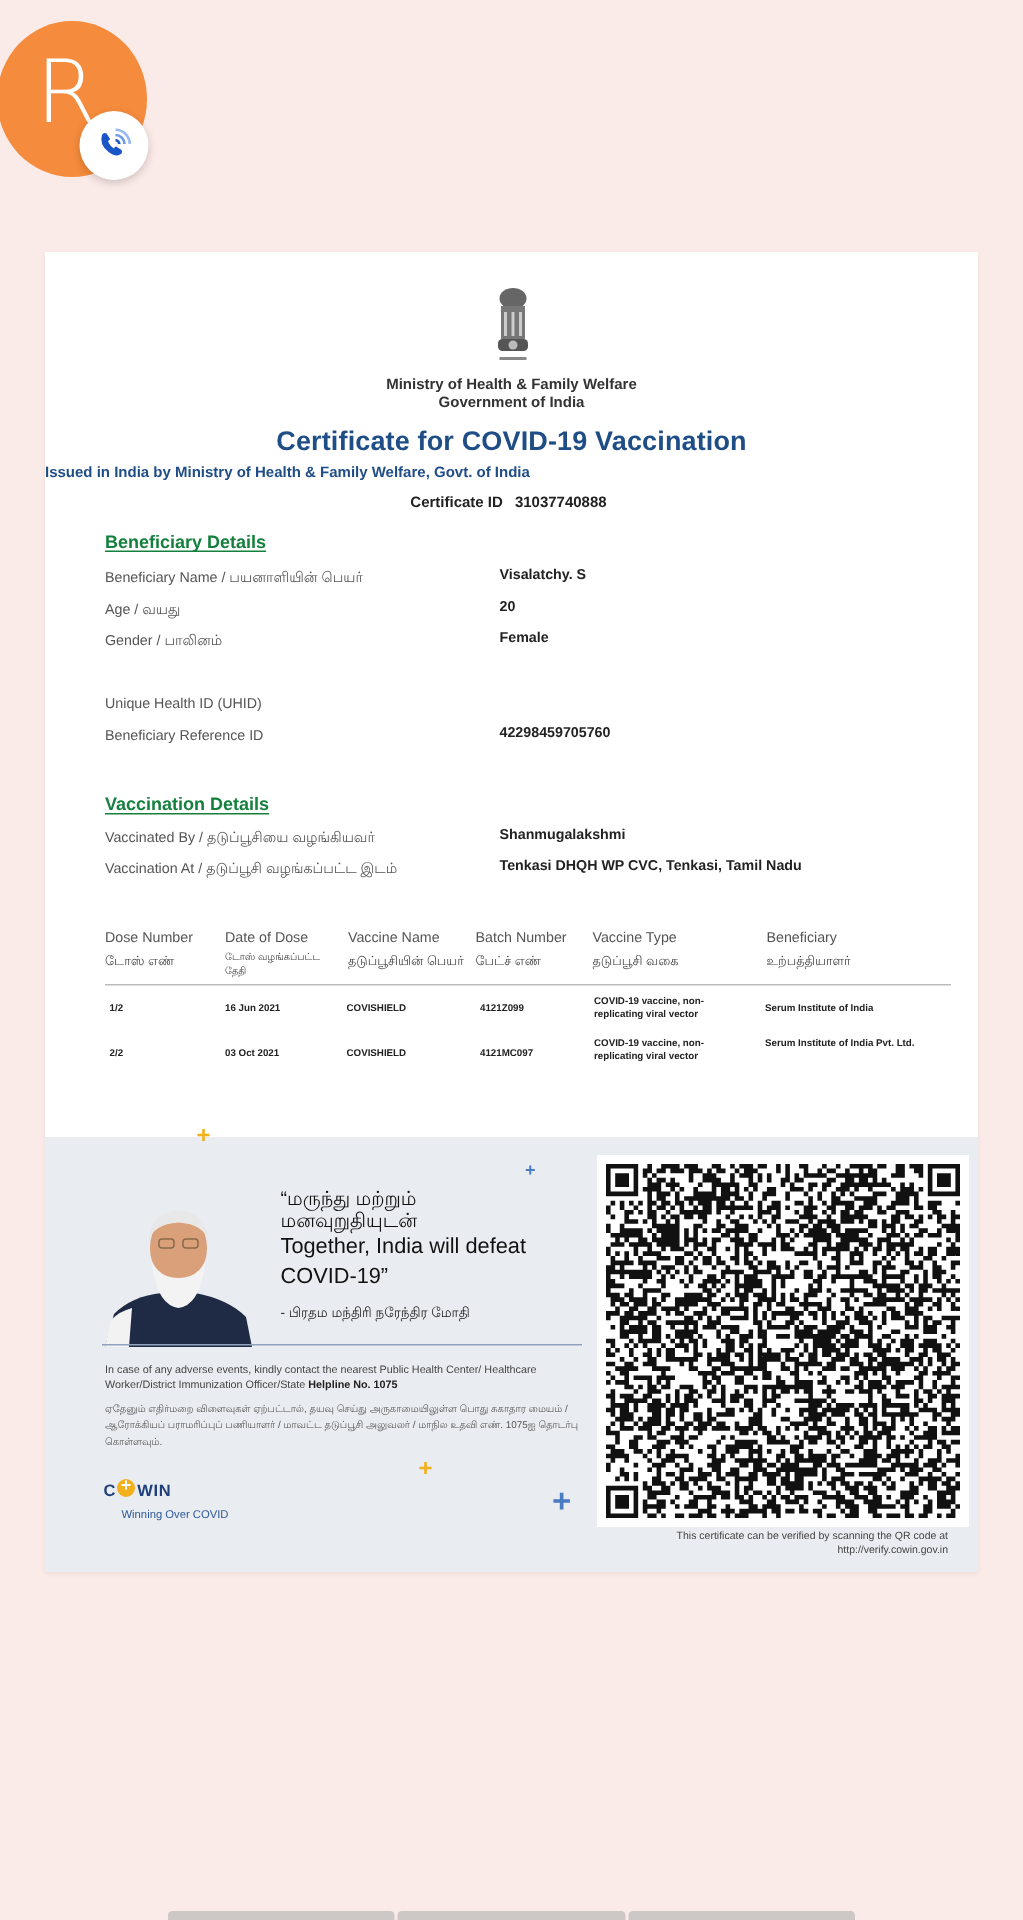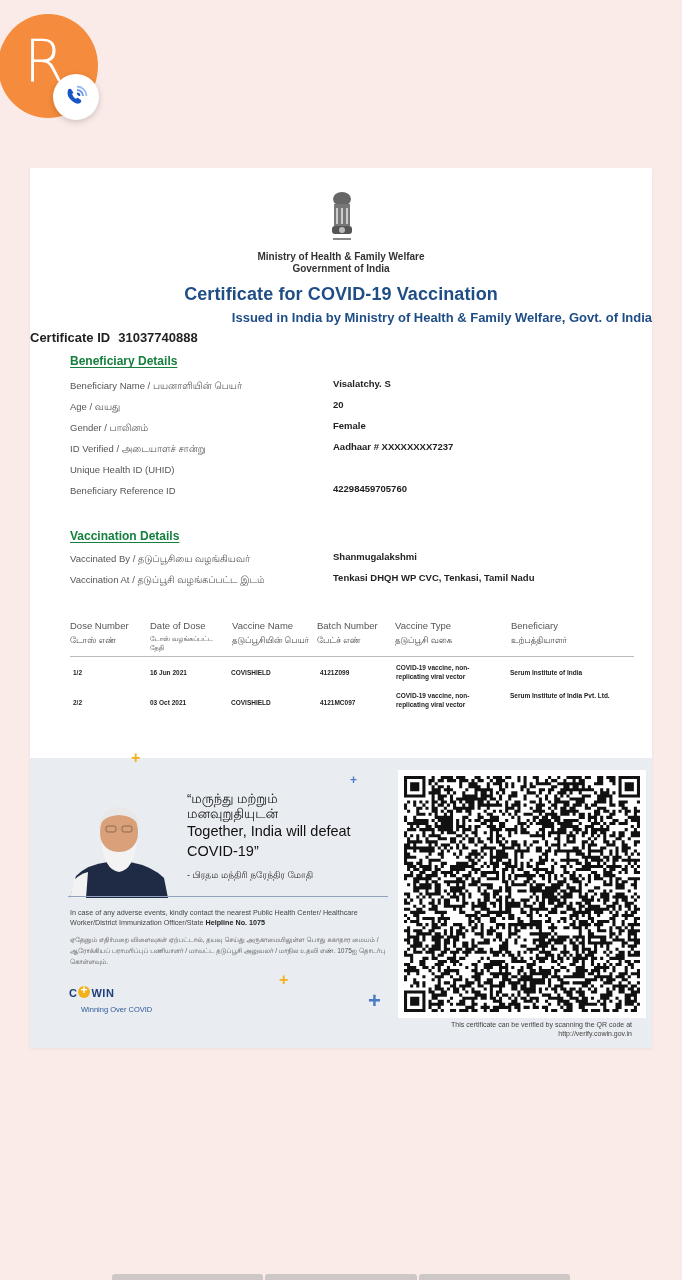--- a/index.html
+++ b/index.html
@@ -33,26 +33,26 @@
   .emblem { position:absolute; left:295px; top:22px; width:34px; height:56px; }
   .ministry {
     position:absolute; left:0; right:0; top:83px; text-align:center;
     font-size:10px; font-weight:bold; color:#333; line-height:12px;
   }
   .cert-title {
     position:absolute; left:0; right:0; top:116px; text-align:center;
     font-size:18px; font-weight:bold; color:#1f4d86; letter-spacing:0.1px;
   }
   .issued {
-    position:absolute; left:0; right:0; top:142px; text-align:right;
-    font-size:13px; font-weight:bold; color:#1f4d86;
+    position:absolute; left:0; right:0; top:142px; text-align:left;
+    font-size:10px; font-weight:bold; color:#1f4d86;
   }
   .cert-id {
-    position:absolute; left:0; right:4px; top:162px; 
-    font-size:13px; font-weight:bold; color:#222;
+    position:absolute; left:0; right:4px; top:162px; text-align:center;
+    font-size:10px; font-weight:bold; color:#222;
   }
   .cert-id span + span { margin-left:8px; }
 
   .section-head {
     position:absolute; left:40px; font-size:12px; font-weight:bold;
     color:#15803d; text-decoration:underline; text-underline-offset:2px;
   }
   .row { position:absolute; left:40px; right:18px; height:20px; font-size:9.5px;text-decoration:underline; }
   .row .lbl { position:absolute; left:0; top:0; color:#555; }
   .row .val { position:absolute; left:263px; top:-2px; font-weight:bold; color:#222; font-size:9.5px;text-align:right; }
@@ -132,24 +132,20 @@
     <span class="val">Visalatchy. S</span>
   </div>
   <div class="row" style="top:233px">
     <span class="lbl">Age / வயது</span>
     <span class="val">20</span>
   </div>
   <div class="row" style="top:254px">
     <span class="lbl">Gender / பாலினம்</span>
     <span class="val">Female</span>
   </div>
-  <div class="row" style="top:275px">
-    <span class="lbl">ID Verified / அடையாளச் சான்று</span>
-    <span class="val">Aadhaar # XXXXXXXX7237</span>
-  </div>
   <div class="row" style="top:296px">
     <span class="lbl">Unique Health ID (UHID)</span>
     <span class="val"></span>
   </div>
   <div class="row" style="top:317px">
     <span class="lbl">Beneficiary Reference ID</span>
     <span class="val">42298459705760</span>
   </div>
 
   <div class="section-head" style="top:361px">Vaccination Details</div>

